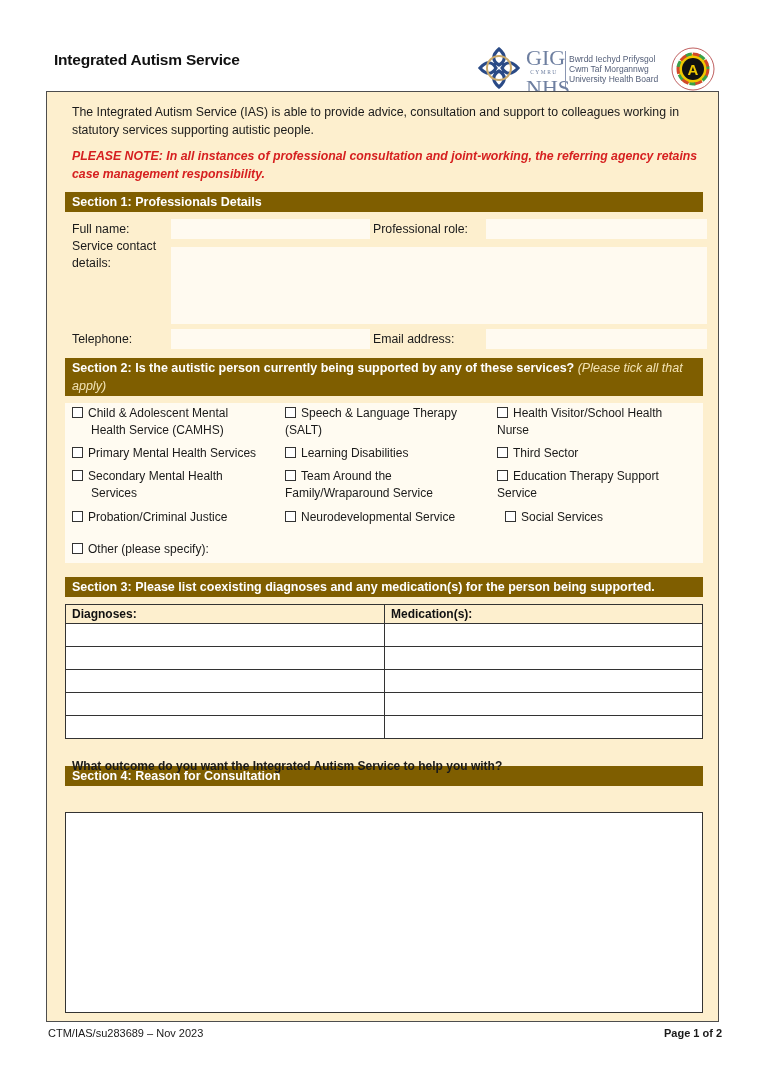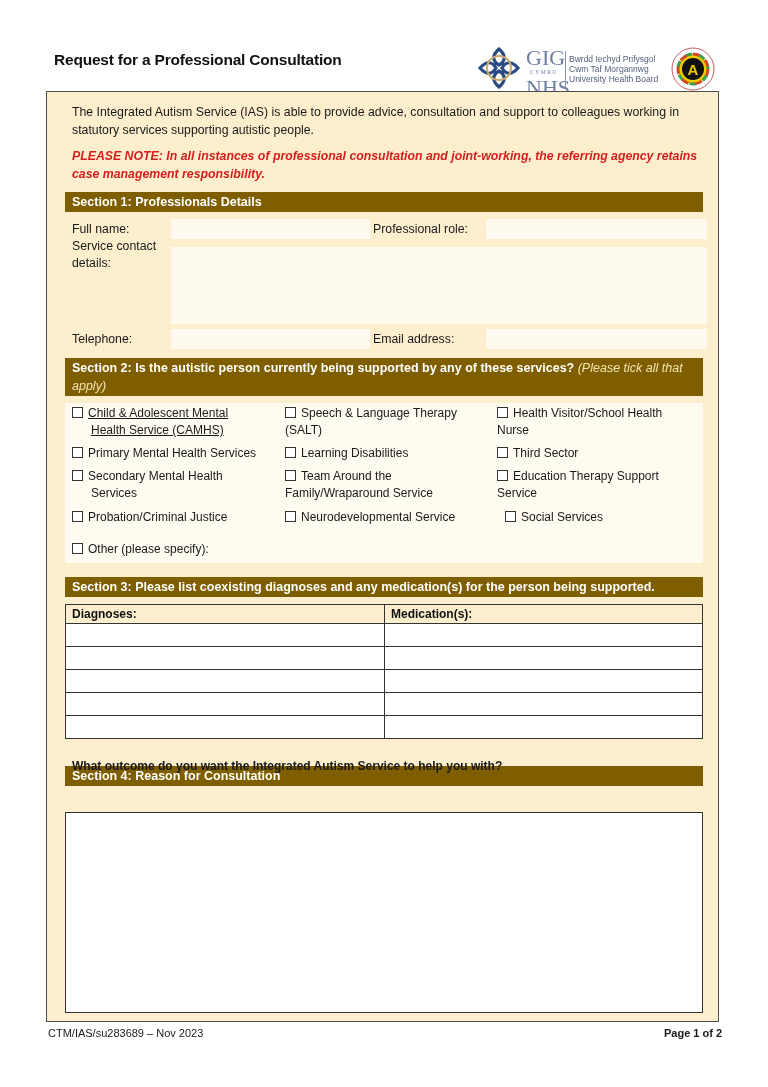--- a/index.html
+++ b/index.html
@@ -48,21 +48,21 @@
   .q { position: absolute; left: 72px; top: 759px; font-size: 12px; font-weight: bold; color: #1a1a1a; }
   .outcome { position: absolute; left: 65px; top: 812px; width: 638px; height: 201px; background: #fff; border: 1.3px solid #333; box-sizing: border-box; }
 
   .foot-left { position: absolute; left: 48px; top: 1027px; font-size: 11px; color: #1a1a1a; }
   .foot-right { position: absolute; left: 664px; top: 1027px; font-size: 11px; font-weight: bold; color: #1a1a1a; }
 </style>
 </head>
 <body>
 
 <div class="title">
-  <div>Request for a Professional Consultation</div>
+  <div>Integrated Autism Service</div>
 </div>
 
 <div class="logos">
   <svg class="nhs-knot" viewBox="0 0 46 46">
     <g fill="none" stroke-width="3.2">
       <path d="M23 4 C30 10,30 16,23 20 C16 16,16 10,23 4Z" stroke="#2a4a86"></path>
       <path d="M23 42 C30 36,30 30,23 26 C16 30,16 36,23 42Z" stroke="#2a4a86"></path>
       <path d="M4 23 C10 16,16 16,20 23 C16 30,10 30,4 23Z" stroke="#2a4a86"></path>
       <path d="M42 23 C36 16,30 16,26 23 C30 30,36 30,42 23Z" stroke="#2a4a86"></path>
       <circle cx="23" cy="23" r="12" stroke="#c9a86a" stroke-width="2"></circle>
@@ -113,21 +113,21 @@
 <div class="lbl" style="left:373px; top:331px;">Email address:</div>
 <input class="field" style="left: 486px; top: 329px; width: 217px; height: 18px;" value="">
 
 <div class="sec-head" style="top:358px;">
   <span>Section 2: Is the autistic person currently being supported by any of these services?</span>
   <span class="hint">(Please tick all that apply)</span>
 </div>
 
 <div class="cb-area"></div>
 
-<div class="cb" style="left:72px; top:405px;text-decoration:underline;">
+<div class="cb" style="left:72px; top:405px;">
   <span class="box"></span><span>Child &amp; Adolescent Mental</span><br>
   <span class="indent" style="padding-left:19px;">Health Service (CAMHS)</span>
 </div>
 <div class="cb" style="left:285px; top:405px;">
   <span class="box"></span><span>Speech &amp; Language Therapy</span><br>
   <span>(SALT)</span>
 </div>
 <div class="cb" style="left:497px; top:405px;">
   <span class="box"></span><span>Health Visitor/School Health</span><br>
   <span>Nurse</span>

